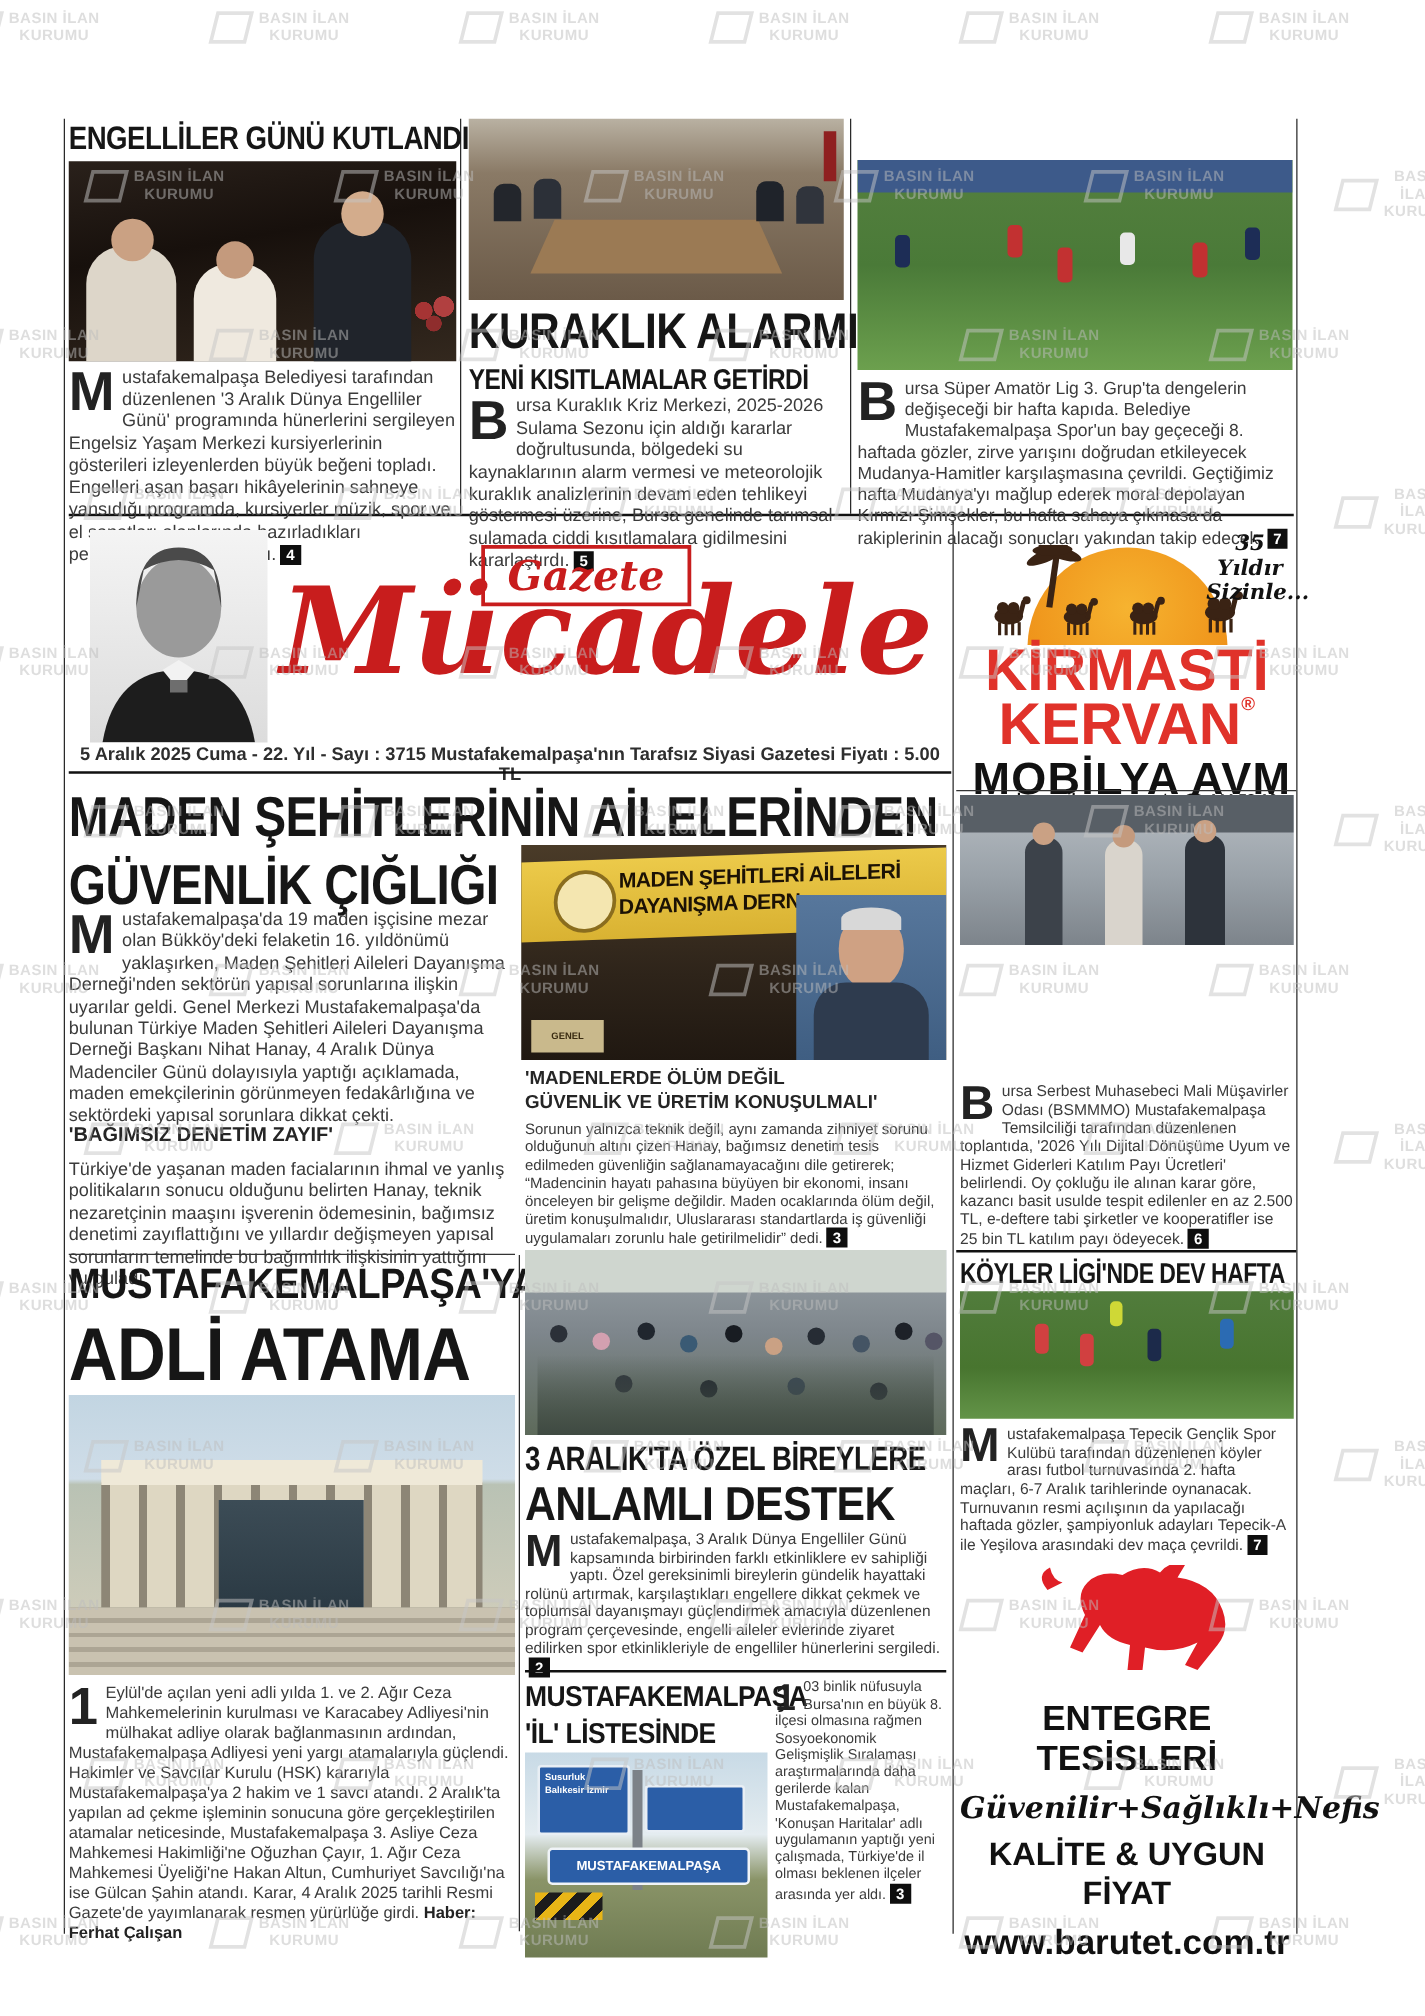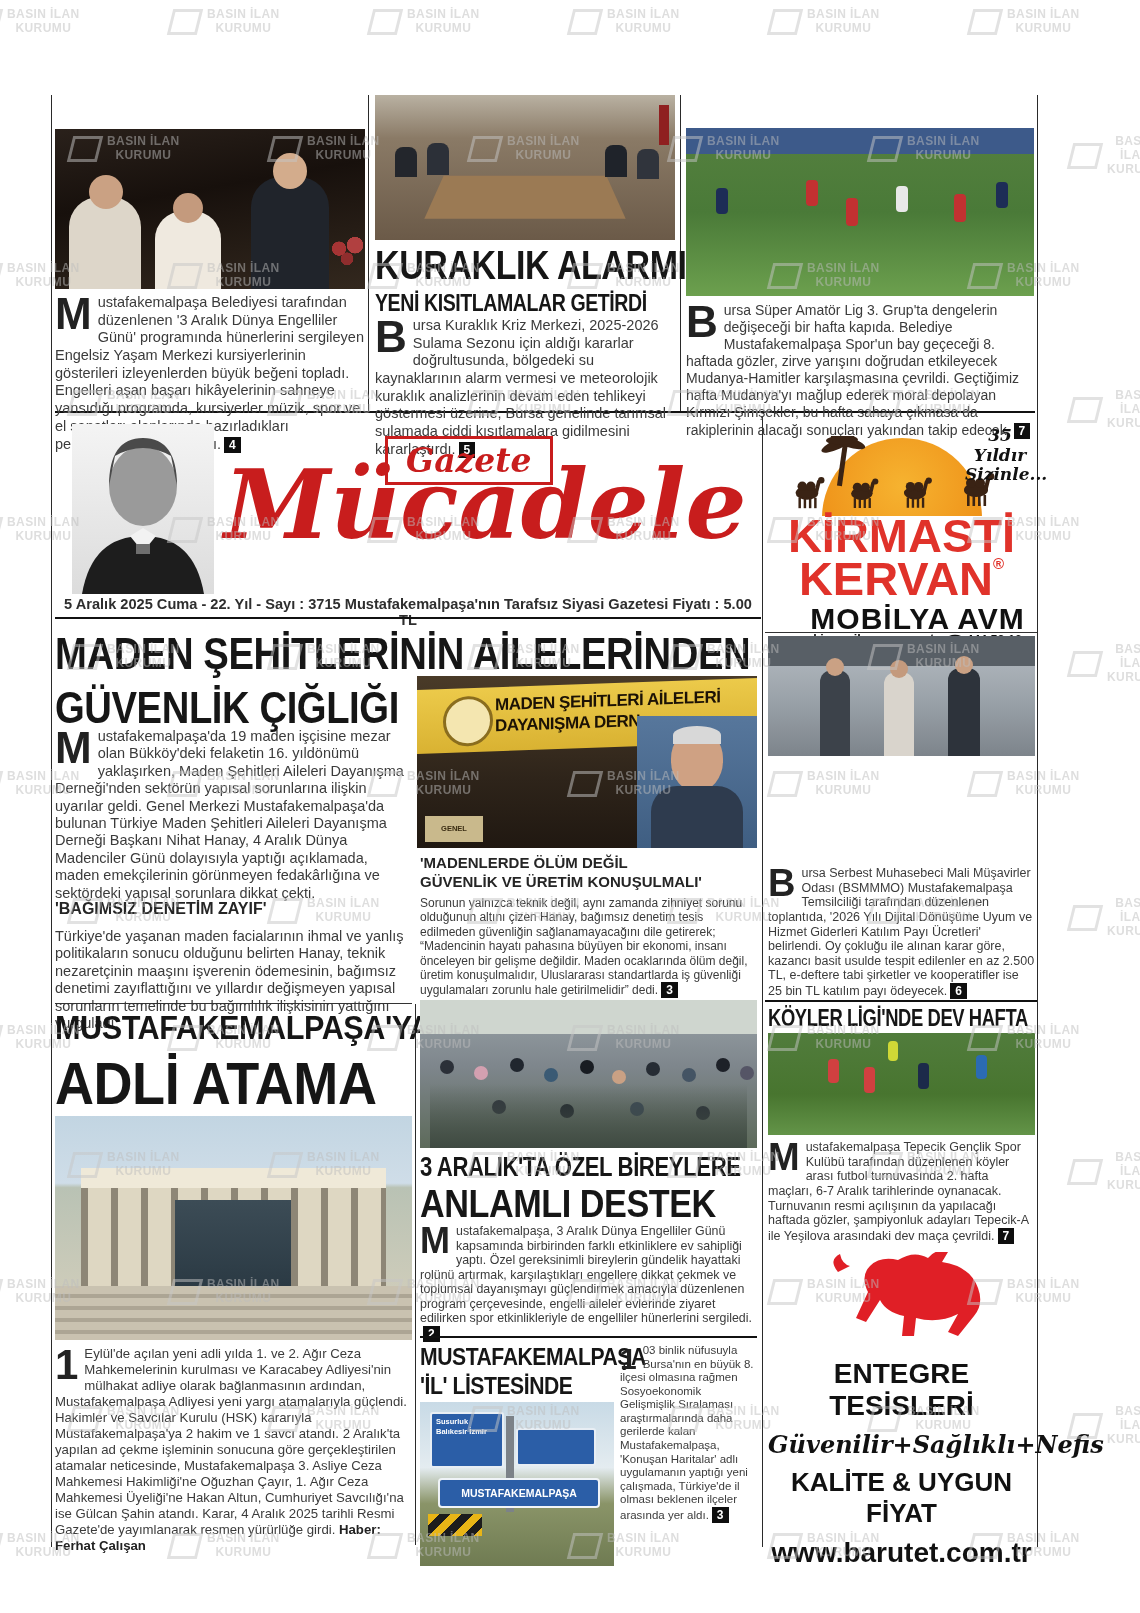--- a/index.html
+++ b/index.html
@@ -30,20 +30,23 @@
 <div id="page">
 
   <div class="vrule" style="left:51px; top:95px; height:1452px;"></div>
   <div class="vrule" style="left:1037px; top:95px; height:1452px;"></div>
   <div class="vrule" style="left:368px; top:95px; height:316px;"></div>
   <div class="vrule" style="left:680px; top:95px; height:316px;"></div>
   <div class="hrule" style="left:55px; top:411px; width:980px;"></div>
   <div class="vrule" style="left:762px; top:416px; height:1131px;"></div>
   <div class="vrule" style="left:415px; top:1004px; height:541px;"></div>
 
+  <div class="abs" style="left:55px; top:95px; width:310px;">
+    <div class="hl cond" style="font-size:26px; transform:scaleX(.85);">ENGELLİLER GÜNÜ KUTLANDI</div>
+  </div>
   <div class="photo" style="left:55px; top:129px; width:310px; height:160px; background:linear-gradient(170deg,#2a211b 0%,#17100c 40%,#33281e 100%);">
     <div class="abs" style="left:14px; bottom:-8px; width:72px; height:100px; background:#ddd6c9; border-radius:30px 30px 0 0;"></div>
     <div class="abs" style="left:34px; bottom:80px; width:34px; height:34px; background:#caa183; border-radius:50%;"></div>
     <div class="abs" style="left:100px; bottom:-8px; width:66px; height:86px; background:#efe9df; border-radius:28px 28px 0 0;"></div>
     <div class="abs" style="left:118px; bottom:66px; width:30px; height:30px; background:#c49a7d; border-radius:50%;"></div>
     <div class="abs" style="left:196px; bottom:-8px; width:78px; height:120px; background:#20242b; border-radius:30px 30px 0 0;"></div>
     <div class="abs" style="left:218px; bottom:100px; width:34px; height:36px; background:#d3ac8c; border-radius:50%;"></div>
     <div class="abs" style="left:272px; bottom:20px; width:40px; height:34px; background:radial-gradient(circle at 30% 40%, #a63434 20%, transparent 21%),radial-gradient(circle at 70% 30%, #b14040 22%, transparent 23%),radial-gradient(circle at 50% 70%, #8f2d2d 20%, transparent 21%);"></div>
   </div>
   <div class="abs bt" style="left:55px; top:294px; width:310px; font-size:14.5px;">
@@ -125,21 +128,21 @@
       <use href="#camel" x="168" y="34"></use>
     </svg>
     <div class="abs serifb" style="right:0; top:8px; width:70px; font-style:italic; font-size:17px; line-height:1.15; color:#111; text-align:center;">
       <div>35 Yıldır</div>
       <div>Sizinle...</div>
     </div>
     <div class="abs" style="left:0; top:96px; width:267px; text-align:center; color:#e0322a; font-weight:800; font-size:47px; line-height:.92; letter-spacing:0;">
       <div>KİRMASTİ</div>
       <div><span>KERVAN</span><span style="font-size:15px; vertical-align:top;">®</span></div>
     </div>
-    <div class="abs" style="left:16px; top:184px; width:267px; text-align:center; color:#111; font-weight:800; font-size:30px; letter-spacing:1px;">MOBİLYA AVM</div>
+    <div class="abs" style="left:4px; top:184px; width:267px; text-align:center; color:#111; font-weight:800; font-size:36px; letter-spacing:1px;">MOBİLYA AVM</div>
     <div class="abs" style="left:0; top:214px; width:267px; font-weight:700; font-size:12.5px; color:#111; display:flex; justify-content:center; gap:8px;">
       <span>www.kirmasikervan.com.tr</span>
       <span><span>☎</span> <span>444 58 16</span></span>
     </div>
   </div>
   <div class="hrule-thin" style="left:765px; top:632px; width:272px;"></div>
 
   <div class="abs" style="left:55px; top:628px; width:710px;">
     <div class="hl cond" style="font-size:45px; transform:scaleX(.85);">MADEN ŞEHİTLERİNİN AİLELERİNDEN</div><br>
     <div class="hl cond" style="font-size:45px; transform:scaleX(.85); margin-top:2px;">GÜVENLİK ÇIĞLIĞI</div>

